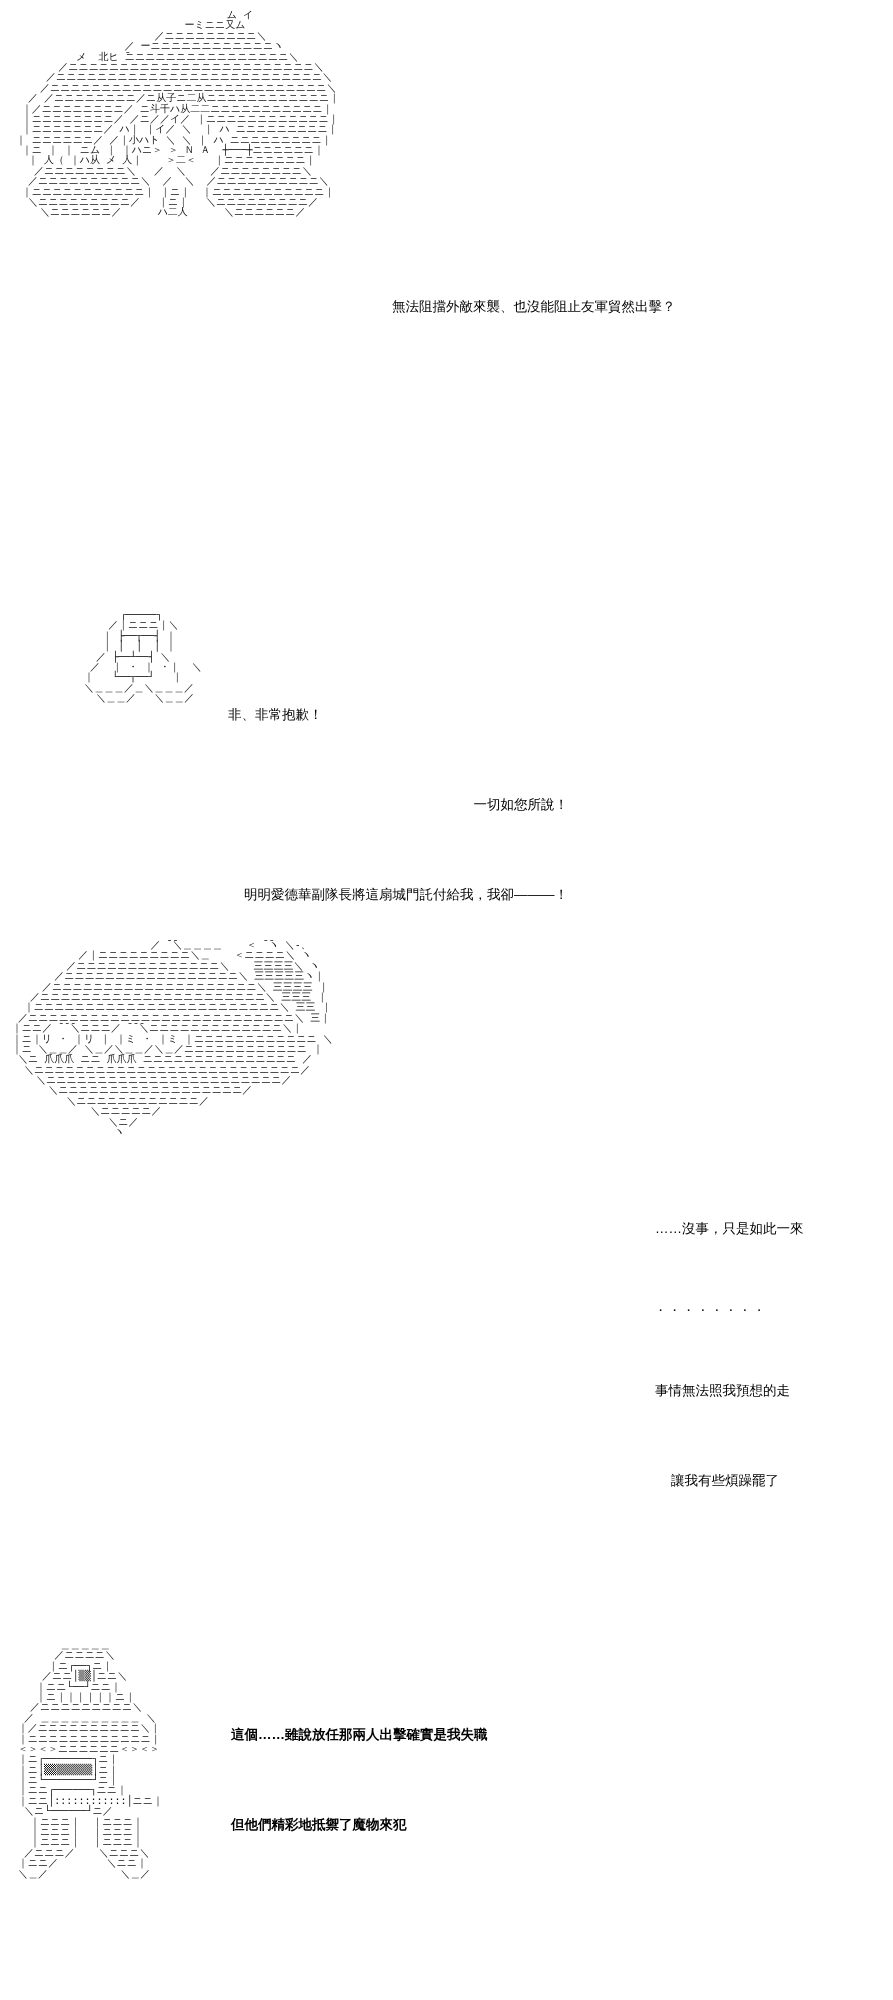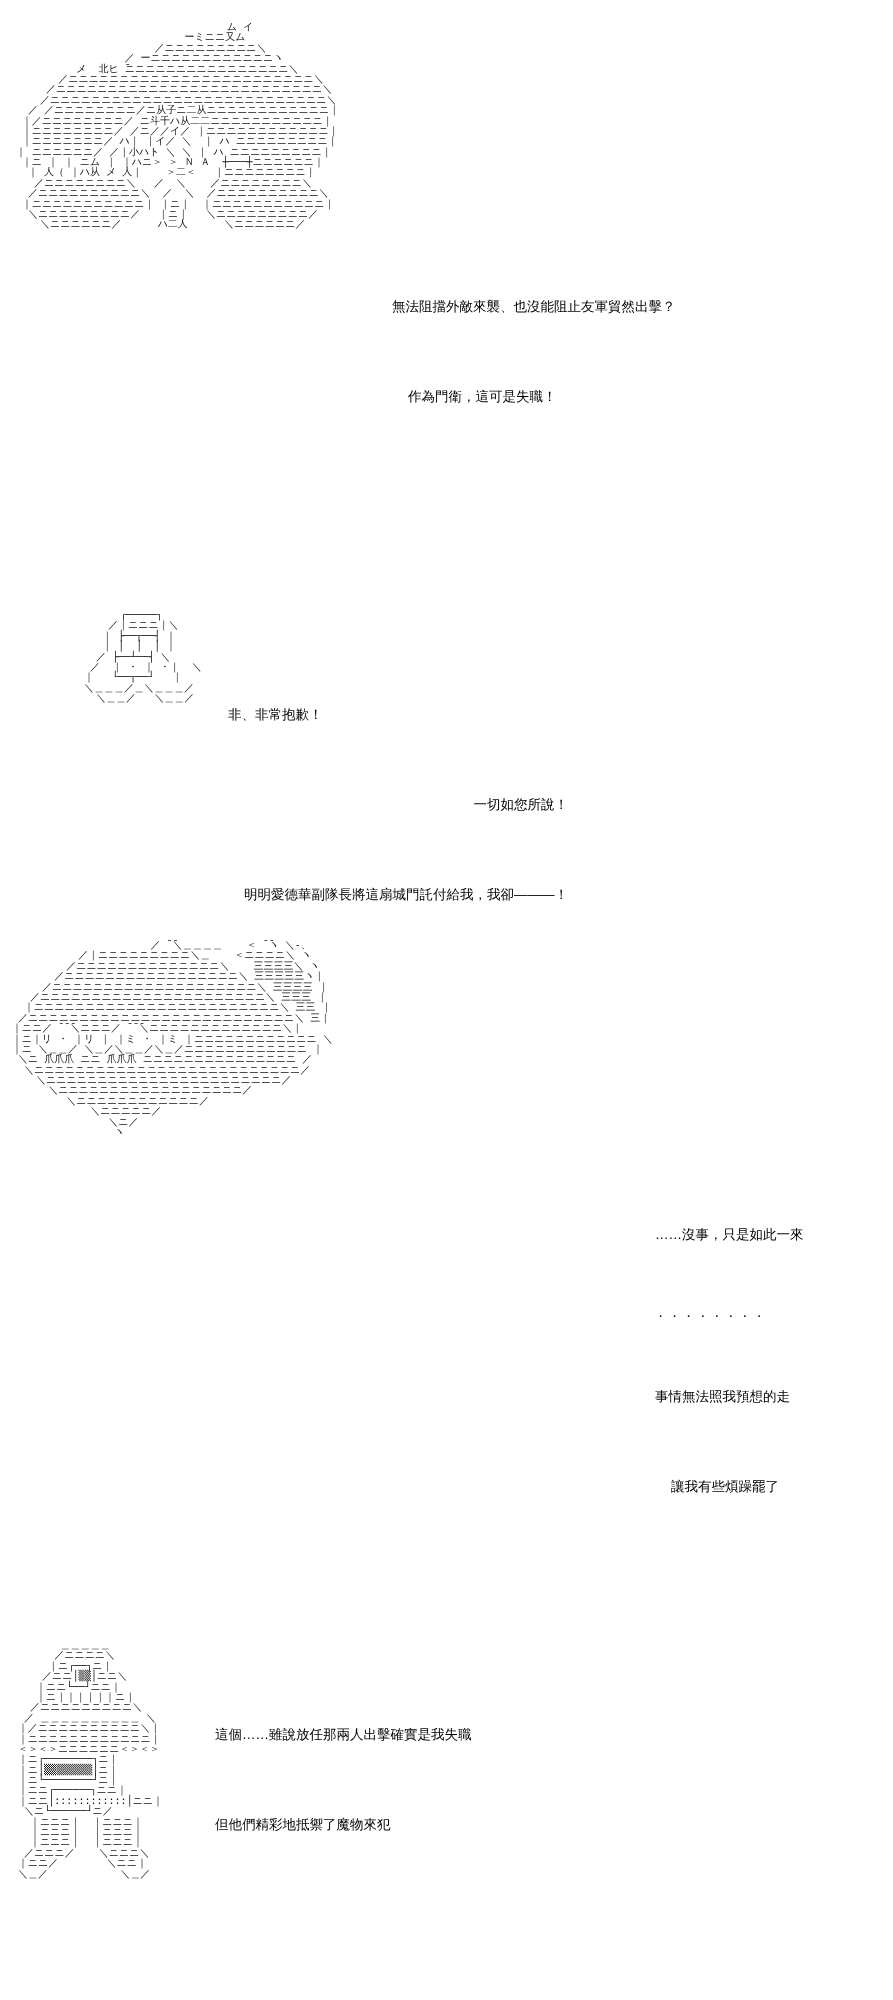--- a/index.html
+++ b/index.html
@@ -26,21 +26,21 @@
     width: 893px;
   }
   .aa {
     font-family: "DejaVu Sans Mono", "Liberation Mono", monospace;
     white-space: pre;
     line-height: 1.04;
     letter-spacing: 0px;
     color: #111111;
     position: absolute;
   }
-  .aa-1 { font-size: 10px; left: 10px; top: 12px; }
+  .aa-1 { font-size: 10px; left: 10px; top: 0px; }
   .aa-2 { font-size: 10px; left: 60px; top: 0px; }
   .aa-3 { font-size: 10px; left: 6px; top: 0px; }
   .aa-4 { font-size: 10px; left: 6px; top: 0px; }
   .lines {
     position: absolute;
     font-family: "Liberation Sans", sans-serif;
     font-size: 13.5px;
     line-height: 30px;
     color: #000000;
     white-space: pre;
@@ -48,24 +48,24 @@
   .lines div { white-space: pre; }
 
   
   #panel-1 { top: 0px; height: 460px; }
   #panel-1 .lines { left: 392px; top: 232px; }
 
   #panel-2 { top: 600px; height: 180px; }
   #panel-2 .lines { left: 228px; top: 40px; }
 
   #panel-3 { top: 930px; height: 500px; }
-  #panel-3 .lines { left: 655px; top: 230px; }
+  #panel-3 .lines { left: 655px; top: 224px; }
 
   #panel-4 { top: 1630px; height: 370px; }
-  #panel-4 .lines { left: 215px; top: 30px; }
+  #panel-4 .lines { left: 231px; top: 30px; font-weight: bold; }
 
   .l-indent-1 { padding-left: 16px; }
   .l-indent-3 { padding-left: 8px; text-align: right; }
 </style>
 </head>
 <body>
 
 <div class="page">
 
   <div class="panel" id="panel-1">
@@ -84,21 +84,20 @@
  ｜ ニニニニニニ／ ／｜小ハト ＼ ＼ ｜ ハ ニニニニニニニニニ｜
   ｜ニ ｜ ｜ ニム ｜ ｜ハニ＞ ＞ Ｎ Ａ  ┼───┼ニニニニニニ｜
    ｜ 人（ ｜ハ从 メ 人｜    ＞二＜   ｜ニニニニニニニニ｜
     ／ニニニニニニニニ＼   ／  ＼    ／ニニニニニニニニ＼
    ／ニニニニニニニニニニ＼  ／  ＼  ／ニニニニニニニニニニ＼
   ｜ニニニニニニニニニニニ｜ ｜ニ｜  ｜ニニニニニニニニニニニ｜
    ＼ニニニニニニニニニ／   ｜ニ｜   ＼ニニニニニニニニニ／
      ＼ニニニニニニ／      ハ二人      ＼ニニニニニニ／</pre>
     <div class="lines">
       <div>無法阻擋外敵來襲、也沒能阻止友軍貿然出擊？</div>
-      <div class="l-indent-1">作為門衛，這可是失職！</div>
     </div>
   </div>
 
   <div class="panel" id="panel-2">
     <pre class="aa aa-2">          ┌─────┐
         ／｜ニニニ｜＼
        ｜ ├──┬──┤ ｜
        ｜ │  │  │ ｜
       ／ ├──┴──┤ ＼
      ／  ｜ ・ ｜ ・｜  ＼

